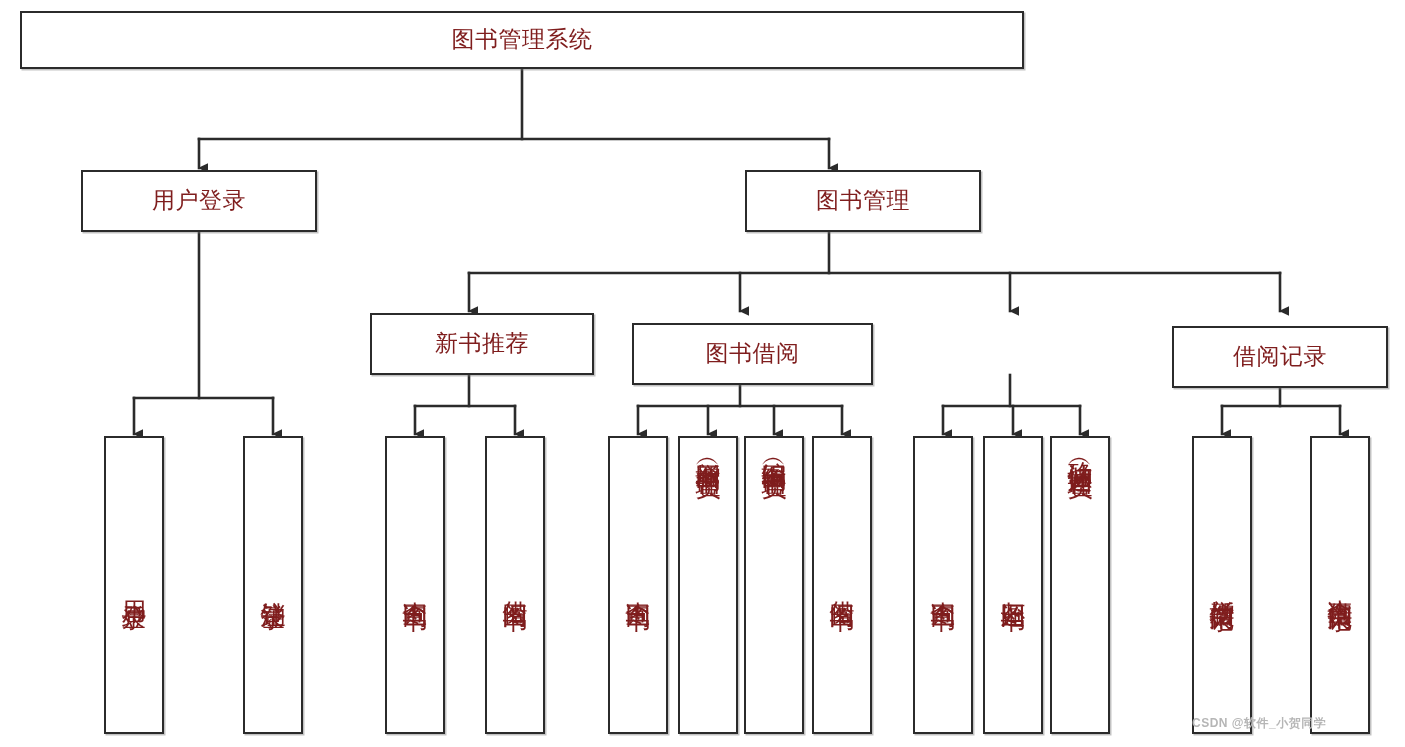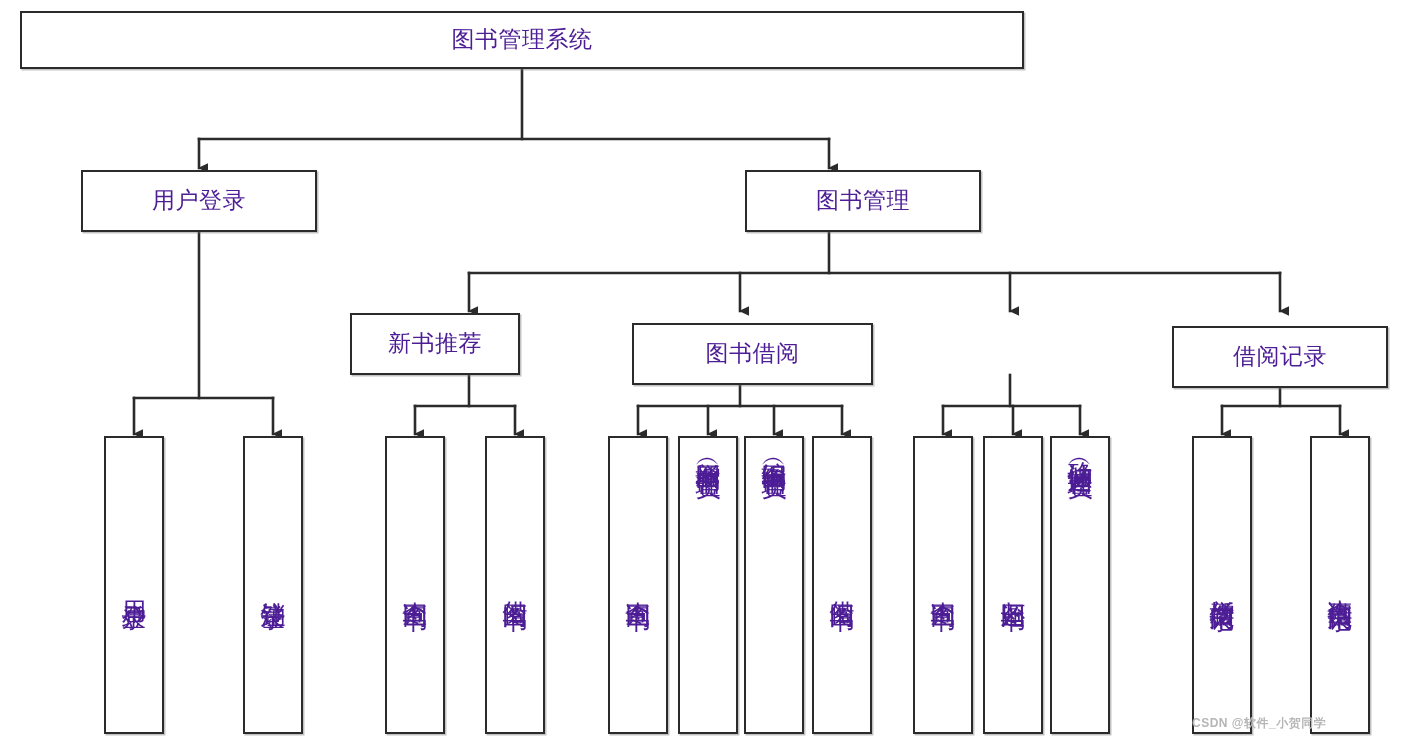--- a/index.html
+++ b/index.html
@@ -27,21 +27,21 @@
     pointer-events: none;
   }
   .node {
     position: absolute;
     box-sizing: border-box;
     background: #ffffff;
     border: 2.5px solid #2b2b2b;
     display: flex;
     align-items: center;
     justify-content: center;
-    color: #4c1d95;
+    color: #7f1d1d;
     box-shadow: 1.5px 1.5px 0 rgba(120,120,120,0.45);
   }
   .node .label {
     display: block;
     text-align: center;
     line-height: 1.12;
     letter-spacing: 0.5px;
   }
   
   .node.horiz .label {
@@ -137,21 +137,21 @@
     <span class="label">图书管理系统</span>
   </div>
 
   <div class="node horiz" style="left:81px; top:170px; width:236px; height:62px;">
     <span class="label">用户登录</span>
   </div>
   <div class="node horiz" style="left:711px; top:170px; width:236px; height:62px;margin-left:34px;">
     <span class="label">图书管理</span>
   </div>
 
-  <div class="node horiz" style="left:350px; top:313px; width:170px; height:62px;">
+  <div class="node horiz" style="left:370px; top:313px; width:224px; height:62px;">
     <span class="label">新书推荐</span>
   </div>
   <div class="node horiz" style="left:632px; top:323px; width:241px; height:62px;">
     <span class="label">图书借阅</span>
   </div>
   <div class="node horiz" style="left:1172px; top:326px; width:216px; height:62px;">
     <span class="label">借阅记录</span>
   </div>
 
   <div class="node vert mid" style="left:104px; top:436px; width:60px; height:298px;">

